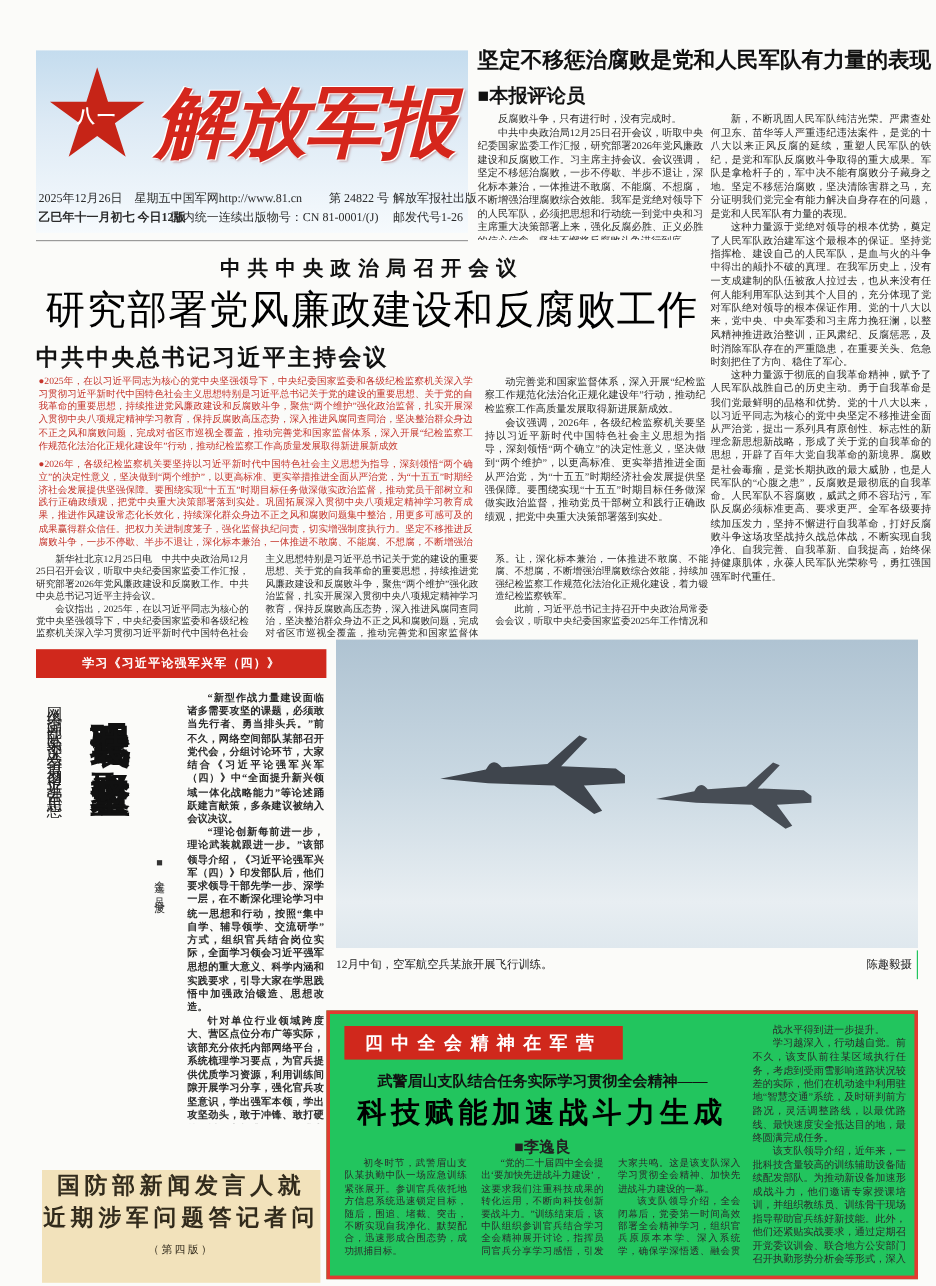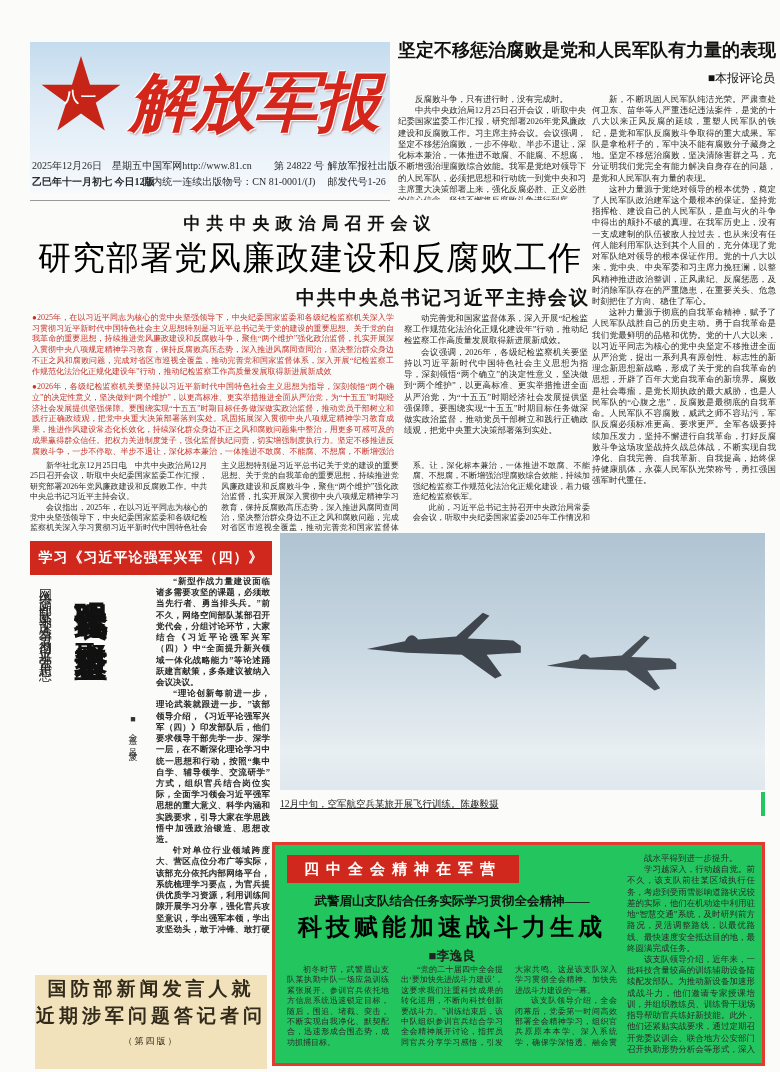--- a/index.html
+++ b/index.html
@@ -19,56 +19,56 @@
      text-shadow:1px 1px 0 #fff,-1px -1px 0 #fff,2px 2px 2px rgba(120,10,5,.35);
      font-family:"Liberation Serif",serif;white-space:nowrap;}
   #dateline{left:32px;top:158px;width:356px;font-size:10px;line-height:16px;color:#2a2a2a;
      display:grid;grid-template-columns:31% 37% 15% 17%;}
   #dateline .c{white-space:nowrap;}
   #dateline .b{font-weight:bold;}
   #mast-rule{left:30px;top:200px;width:360px;height:1px;background:#9a9a9a;}
   
   #ed-head{left:398px;top:38px;width:377px;text-align:center;font-family:"Liberation Sans",sans-serif;
      font-size:18px;font-weight:800;letter-spacing:0;color:#111;white-space:nowrap;}
-  #ed-byline{left:398px;top:70px;width:377px;text-align:right;font-size:12px;font-weight:normal;color:#111;}
+  #ed-byline{left:398px;top:70px;width:377px;text-align:left;font-size:16px;font-weight:bold;color:#111;}
   .newscol{font-size:8.5px;line-height:1.32;text-align:justify;overflow:hidden;color:#2b2b2b;}
   .newscol p{margin:0;text-indent:2em;}
   #ed-col1{left:398px;top:94px;width:188px;height:106px;}
   #ed-col2{left:592px;top:94px;width:184px;height:431px;}
   
   #pb-kicker{left:30px;top:212px;width:560px;text-align:center;font-family:"Liberation Sans",sans-serif;
      font-size:17px;font-weight:700;letter-spacing:6px;color:#111;}
   #pb-head{left:30px;top:236px;width:560px;text-align:center;font-family:"Liberation Sans",sans-serif;
      font-size:33px;font-weight:400;letter-spacing:1px;color:#000;white-space:nowrap;}
-  #pb-sub{left:30px;top:285px;width:560px;text-align:right;font-family:Liberation Serif, serif;
+  #pb-sub{left:30px;top:285px;width:560px;text-align:left;font-family:Liberation Serif, serif;
      font-size:19px;font-weight:700;letter-spacing:2px;color:#111;}
   #pb-bullets{left:32px;top:313px;width:362px;height:143px;font-size:8px;line-height:1.34;
      color:#c5342b;text-align:justify;overflow:hidden;}
   #pb-bullets p{margin:0 0 5px 0;}
   #pb-side{left:404px;top:313px;width:184px;height:141px;}
   #pb-body{left:30px;top:461px;width:560px;height:79px;font-size:8px;line-height:1.3;text-align:justify;
      column-count:3;column-gap:14px;column-fill:auto;overflow:hidden;color:#2b2b2b;}
   #pb-body p{margin:0;text-indent:2em;}
   
-  #study-banner{left:30px;top:541px;width:242px;height:34px;background:#d0281c;color:#fff;
+  #study-banner{left:30px;top:541px;width:242px;height:24px;background:#d0281c;color:#fff;
      display:flex;align-items:center;justify-content:center;font-family:"Liberation Sans",sans-serif;
-     font-size:14px;font-weight:bold;letter-spacing:1px;}
+     font-size:10px;font-weight:bold;letter-spacing:1px;}
   #study{left:30px;top:574px;width:242px;height:364px;overflow:hidden;}
   #study-intro{position:absolute;left:6px;top:4px;height:356px;writing-mode:vertical-rl;
      font-size:13px;letter-spacing:4px;color:#222;font-family:"Liberation Sans",sans-serif;}
   #study-head{position:absolute;left:38px;top:2px;height:362px;writing-mode:vertical-rl;
      font-size:33px;font-weight:900;letter-spacing:1px;color:#111;font-family:"Liberation Serif",serif;}
   #study-byline{position:absolute;left:96px;top:140px;writing-mode:vertical-rl;
      font-size:9px;color:#333;letter-spacing:2px;}
   #study-body{position:absolute;left:126px;top:2px;width:114px;height:360px;}
   
   #photo{left:280px;top:533px;width:485px;height:257px;overflow:hidden;
      background:linear-gradient(180deg,#afc3d2 0%,#c9d8e2 45%,#e8eef2 85%,#dfe8ee 100%);}
-  #caption{left:280px;top:792px;width:485px;height:24px;display:flex;
-     align-items:center;font-size:9.5px;color:#222;border-right:4px solid #22c55e;padding-right:4px;box-sizing:border-box;text-decoration:underline;}
+  #caption{left:280px;top:792px;width:485px;height:24px;display:flex;justify-content:space-between;
+     align-items:center;font-size:9.5px;color:#222;border-right:1px solid #22c55e;padding-right:4px;box-sizing:border-box;}
   
   #spirit{left:272px;top:842px;width:493px;height:224px;border:3px solid #e23b30;background:#22c55e;box-sizing:border-box;}
   #spirit-banner{position:absolute;left:12px;top:10px;width:232px;height:28px;background:#d0281c;color:#fff;
      display:flex;align-items:center;justify-content:center;font-family:"Liberation Sans",sans-serif;
      font-size:15px;font-weight:bold;letter-spacing:7px;}
   #spirit-kicker{position:absolute;left:12px;top:48px;width:330px;text-align:center;
      font-size:12.5px;font-weight:bold;color:#111;}
   #spirit-head{position:absolute;left:12px;top:66px;width:330px;text-align:center;
      font-family:"Liberation Sans",sans-serif;font-size:24px;font-weight:900;letter-spacing:4px;white-space:nowrap;color:#000;}
   #spirit-byline{position:absolute;left:12px;top:102px;width:330px;text-align:center;font-size:13px;font-weight:bold;color:#222;}

